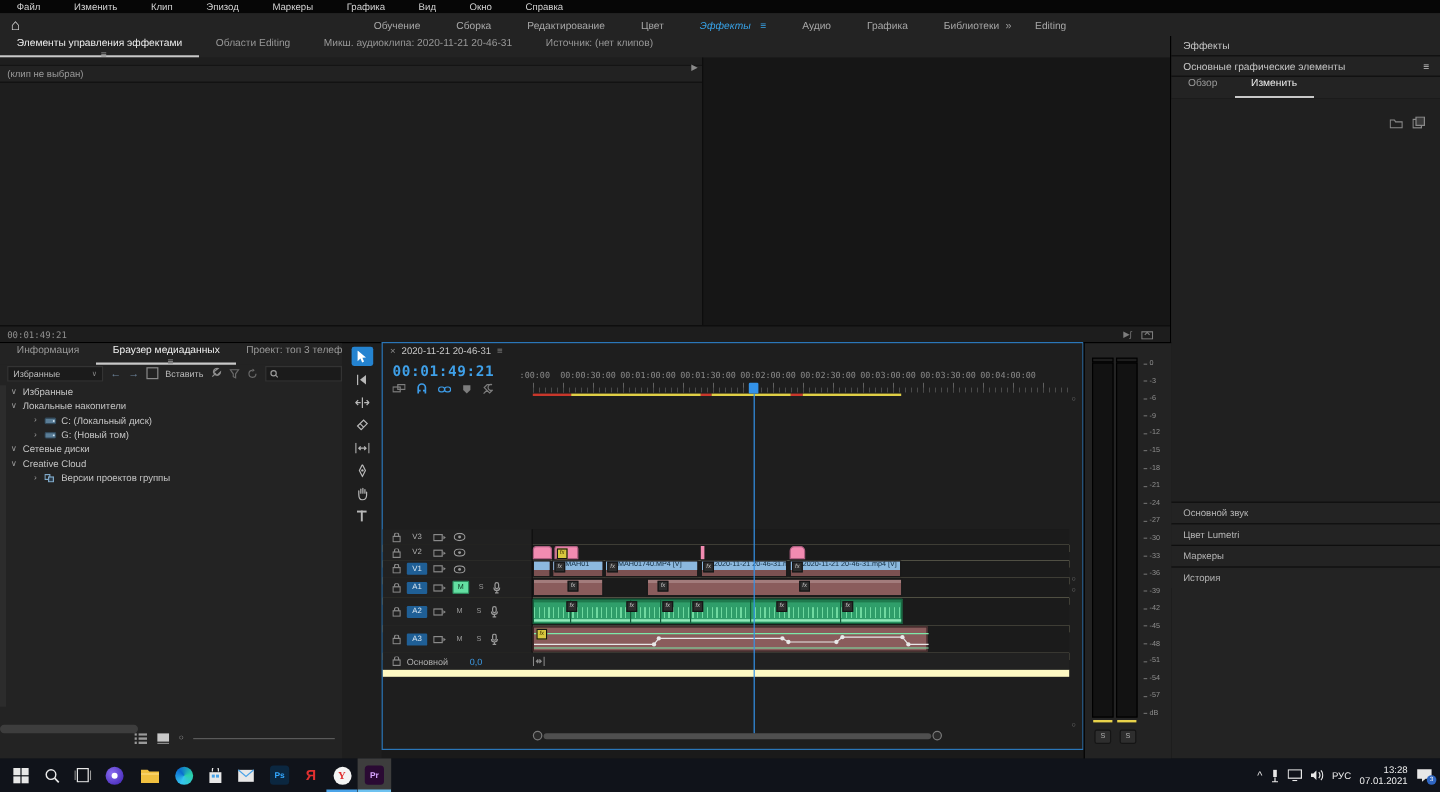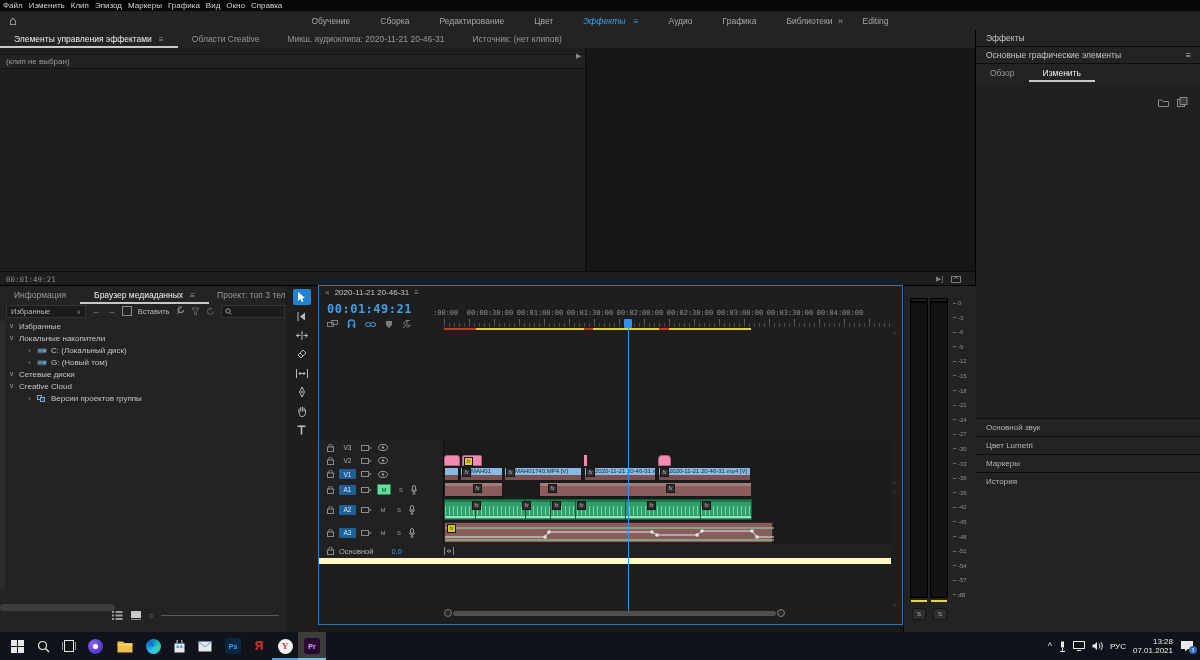--- a/index.html
+++ b/index.html
@@ -3,33 +3,33 @@
 <meta charset="utf-8">
 <style>
   html,body{margin:0;padding:0;background:#000;}
   #root{position:relative;width:1200px;height:660px;overflow:hidden;background:#1a1a1a;
         font-family:"Liberation Sans","DejaVu Sans",sans-serif;color:#b8b8b8;
         -webkit-font-smoothing:antialiased;cursor:default;}
   .abs{position:absolute;}
   svg{display:block;}
   
   .menubar{left:0;top:0;width:1200px;height:11px;background:#060606;display:flex;align-items:center;}
-  .menubar span{font-size:8px;color:#d2d2d2;padding:0 3px;line-height:11px;white-space:nowrap;text-align:right;}
+  .menubar span{font-size:8px;color:#d2d2d2;padding:0 14px;line-height:11px;white-space:nowrap;text-align:right;}
   
   .apphead{left:0;top:11px;width:1200px;height:19px;background:#232323;border-bottom:1px solid #0b0b0b;}
   .home{position:absolute;left:9px;top:2px;font-size:13px;color:#e0e0e0;line-height:15px;}
   .wstabs{position:absolute;left:0;top:0;width:100%;height:19px;display:flex;justify-content:center;align-items:center;}
   .wstab{font-size:8.5px;color:#a8a8a8;padding:0 15px;white-space:nowrap;}
   .wstab.active{color:#38a3e8;font-style:italic;}
   .wstab .hamb{display:none;margin-left:8px;color:#38a3e8;}
   .wstab.active .hamb{display:inline;}
   .wsmore{font-size:9px;color:#9a9a9a;padding:0 10px;}
   
   .tabbar{display:flex;align-items:center;height:18px;background:#232323;}
-  .ptab{font-size:8.5px;color:#989898;padding:0 14px;height:100%;display:flex;align-items:center;white-space:nowrap;}
+  .ptab{font-size:8.5px;color:#989898;padding:0 14px;height:100%;display:flex;align-items:center;white-space:nowrap;flex-direction:column;}
   .ptab.active{color:#f0f0f0;box-shadow:inset 0 -2px 0 #c8c8c8;}
   .ptab .hamb{display:none;margin-left:7px;color:#9a9a9a;}
   .ptab.active .hamb{display:inline;}
   
   .ecpanel{left:0;top:30px;width:975px;height:255px;background:#1d1d1d;border-right:1px solid #000;}
   .ecleft{position:absolute;left:0;top:18px;width:585px;height:223px;background:#1e1e1e;}
   .noclip{margin-top:6px;height:13px;line-height:13px;font-size:8px;color:#9a9a9a;padding-left:6px;
           border-top:1px solid #141414;border-bottom:1px solid #101010;background:#222;}
   .ecright{position:absolute;left:585px;top:18px;width:390px;height:223px;background:#161616;border-left:1px solid #0d0d0d;}
   .ecbottom{position:absolute;left:0;top:241px;width:975px;height:14px;background:#1d1d1d;border-top:1px solid #0c0c0c;}
@@ -182,21 +182,21 @@
 
   <div class="abs ecpanel">
     <div class="tabbar">
 
         <span class="ptab active">
           <span>Элементы управления эффектами</span>
           <span class="hamb">≡</span>
         </span>
 
         <span class="ptab">
-          <span>Области Creative</span>
+          <span>Области Editing</span>
         </span>
 
         <span class="ptab">
           <span>Микш. аудиоклипа: 2020-11-21 20-46-31</span>
         </span>
 
         <span class="ptab">
           <span>Источник: (нет клипов)</span>
         </span>
       </div>

